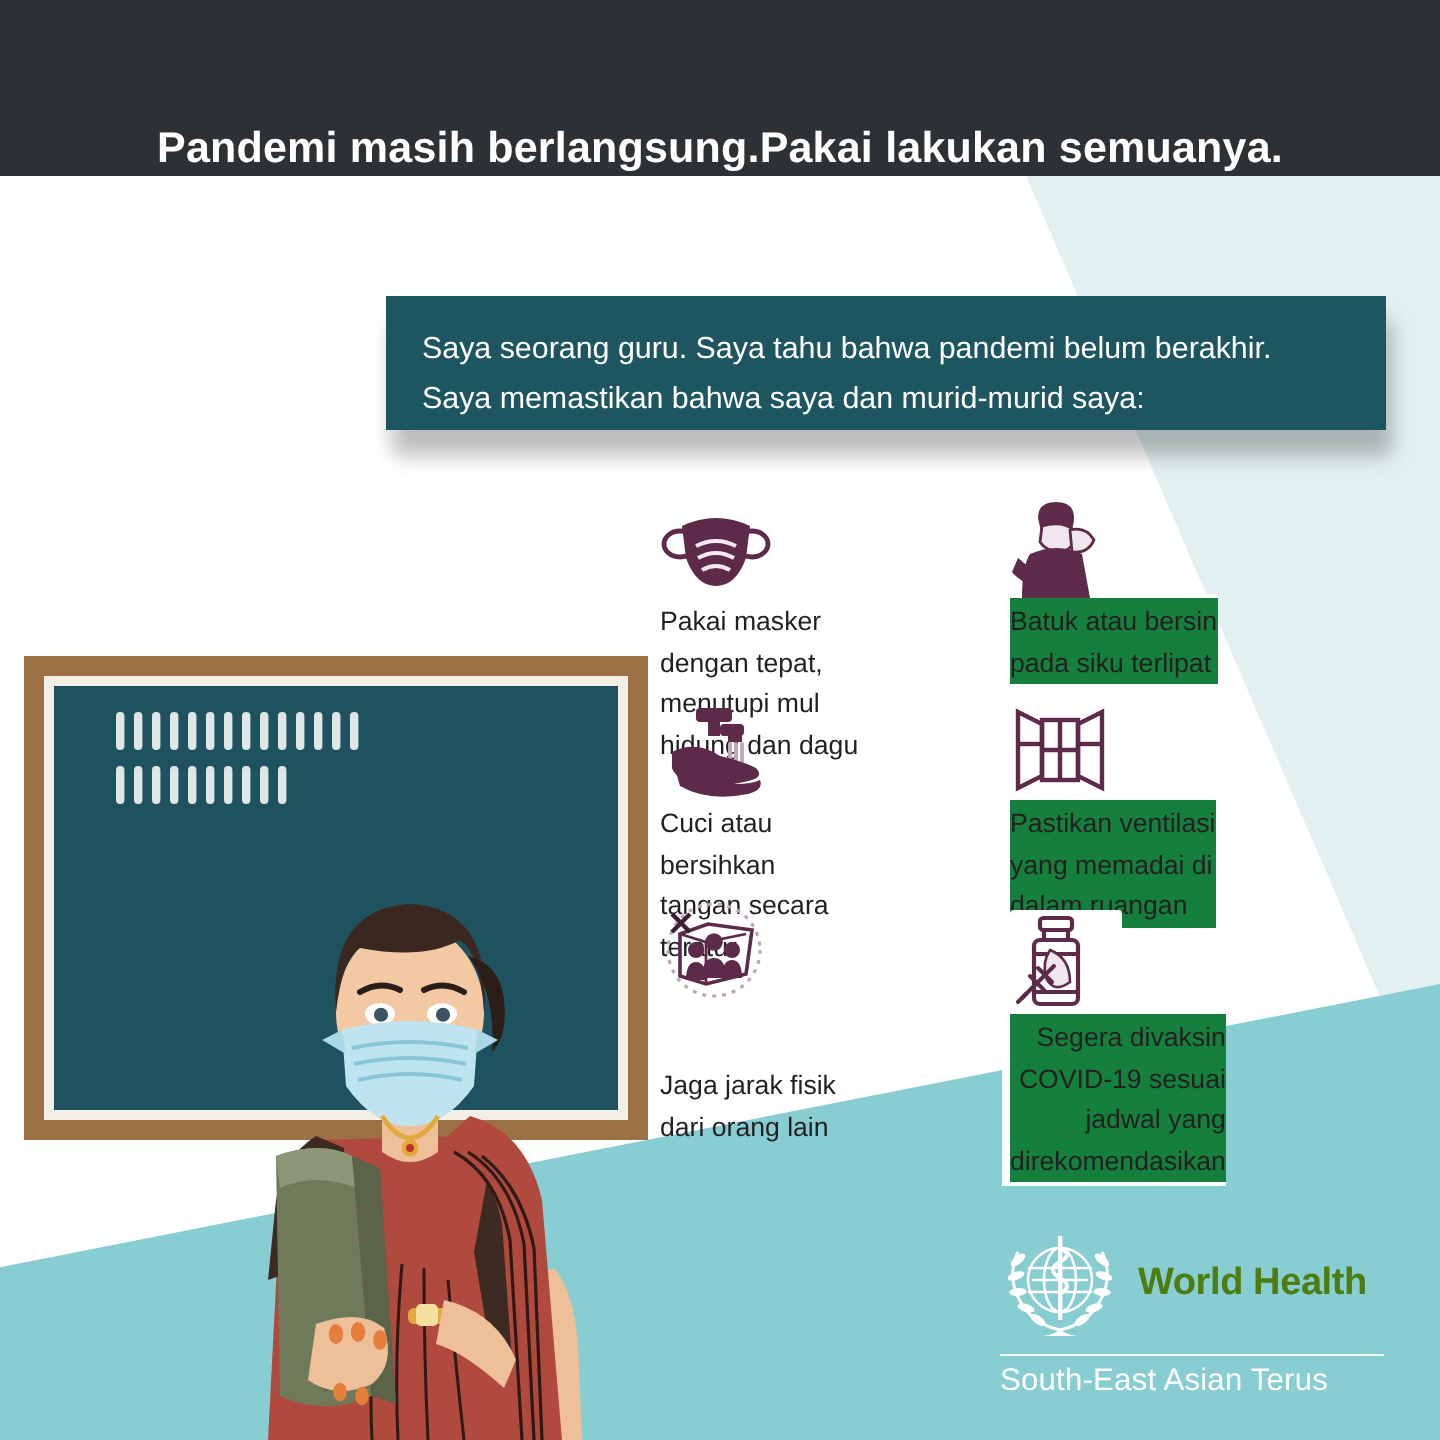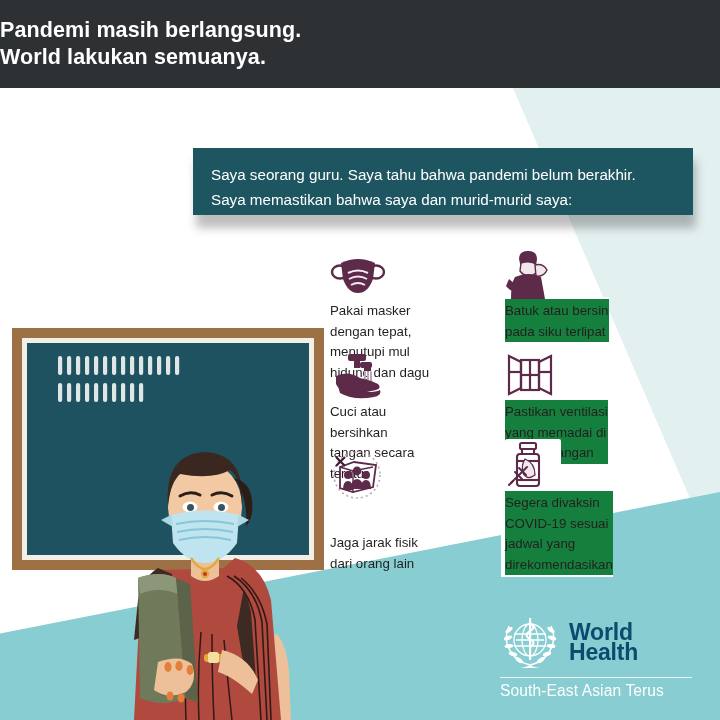--- a/index.html
+++ b/index.html
@@ -19,22 +19,22 @@
   }
   .teal-band{
     position:absolute;left:0;bottom:0;width:720px;height:240px;
     background:#87cdd2;
     clip-path:polygon(0% 100%, 0% 64%, 100% 5%, 100% 100%);
   }
 
   
   .header{
     position:absolute;left:0;top:0;width:720px;height:88px;
-    background:#2d3134;display:flex;flex-direction:column;
-    align-items:flex-start;justify-content:center;
+    background:#2d3134;display:flex;
+    align-items:flex-end;justify-content:center;
   }
   .header-line{
     color:#ffffff;font-weight:bold;font-size:21.5px;line-height:27px;
     letter-spacing:.1px;text-align:center;
   }
 
   
   .quote-shadow{
     position:absolute;left:196px;top:160px;width:500px;height:68px;
     background:rgba(40,40,40,.30);filter:blur(5px);border-radius:3px;
@@ -57,58 +57,58 @@
     font-size:13.3px;line-height:20.5px;color:#231f20;
     white-space:pre-line;padding-top:2px;
   }
   
   .tip-1{left:0px;  top:4px;  width:185px;}
   .tip-3{left:0px;  top:105px;width:185px;}
   .tip-5{left:0px;  top:206px;width:185px;gap:30px;}
   
   .tip-2{left:175px;top:4px;  width:215px;}
   .tip-4{left:175px;top:105px;width:215px;}
-  .tip-6{left:175px;top:196px;width:215px;}
+  .tip-6{left:175px;top:212px;width:215px;text-align:right;}
   .tip-2 .tip-txt,.tip-4 .tip-txt,.tip-6 .tip-txt{background:transparent;}
   .tip-2,.tip-4,.tip-6{z-index:4;}
   .tip-1,.tip-3,.tip-5{z-index:2;}
   .tip-2 .tip-ico,.tip-4 .tip-ico,.tip-6 .tip-ico{
     background:#ffffff;border-radius:2px;
   }
   .tip-2 .tip-txt,.tip-4 .tip-txt,.tip-6 .tip-txt{
     background:#15803d;box-shadow:-2px 0 0 2px #ffffff;
   }
 
   
   .illus{position:absolute;left:8px;top:310px;width:330px;height:410px;}
 
   
   .who{position:absolute;left:500px;top:612px;width:200px;height:86px;}
   .who-top{display:flex;align-items:center;gap:9px;}
   .who-emblem{width:60px;height:60px;flex:0 0 auto;}
-  .who-name{color:#0c4a6e;font-weight:bold;font-size:23px;line-height:20.5px;letter-spacing:-.2px;}
+  .who-name{color:#4d7c0f;font-weight:bold;font-size:19px;line-height:20.5px;letter-spacing:-.2px;}
   .who-rule{height:1px;background:rgba(255,255,255,.85);margin:5px 0 4px 0;width:192px;}
   .who-region{color:#ffffff;font-size:15.6px;letter-spacing:.1px;}
 </style>
 </head>
 <body>
 
 <div id="poster">
 
   <div class="mint-diagonal"></div>
   <div class="mint-diagonal2"></div>
   <div class="teal-band">
     
     
     
   </div>
 
   <div class="header">
     <div class="header-line">Pandemi masih berlangsung.</div>
-    <div class="header-line">World lakukan semuanya.</div>
+    <div class="header-line">Pakai lakukan semuanya.</div>
   </div>
 
   <div class="illus">
     <svg width="330" height="410" viewBox="0 0 330 410" xmlns="http://www.w3.org/2000/svg">
 
       <rect x="4" y="18" width="312" height="242" fill="#9d7145"></rect>
       <rect x="14" y="28" width="292" height="222" fill="#f2efe6"></rect>
       <rect x="19" y="33" width="282" height="212" fill="#1f5260"></rect>
 
       <g fill="#dfe7e6">

